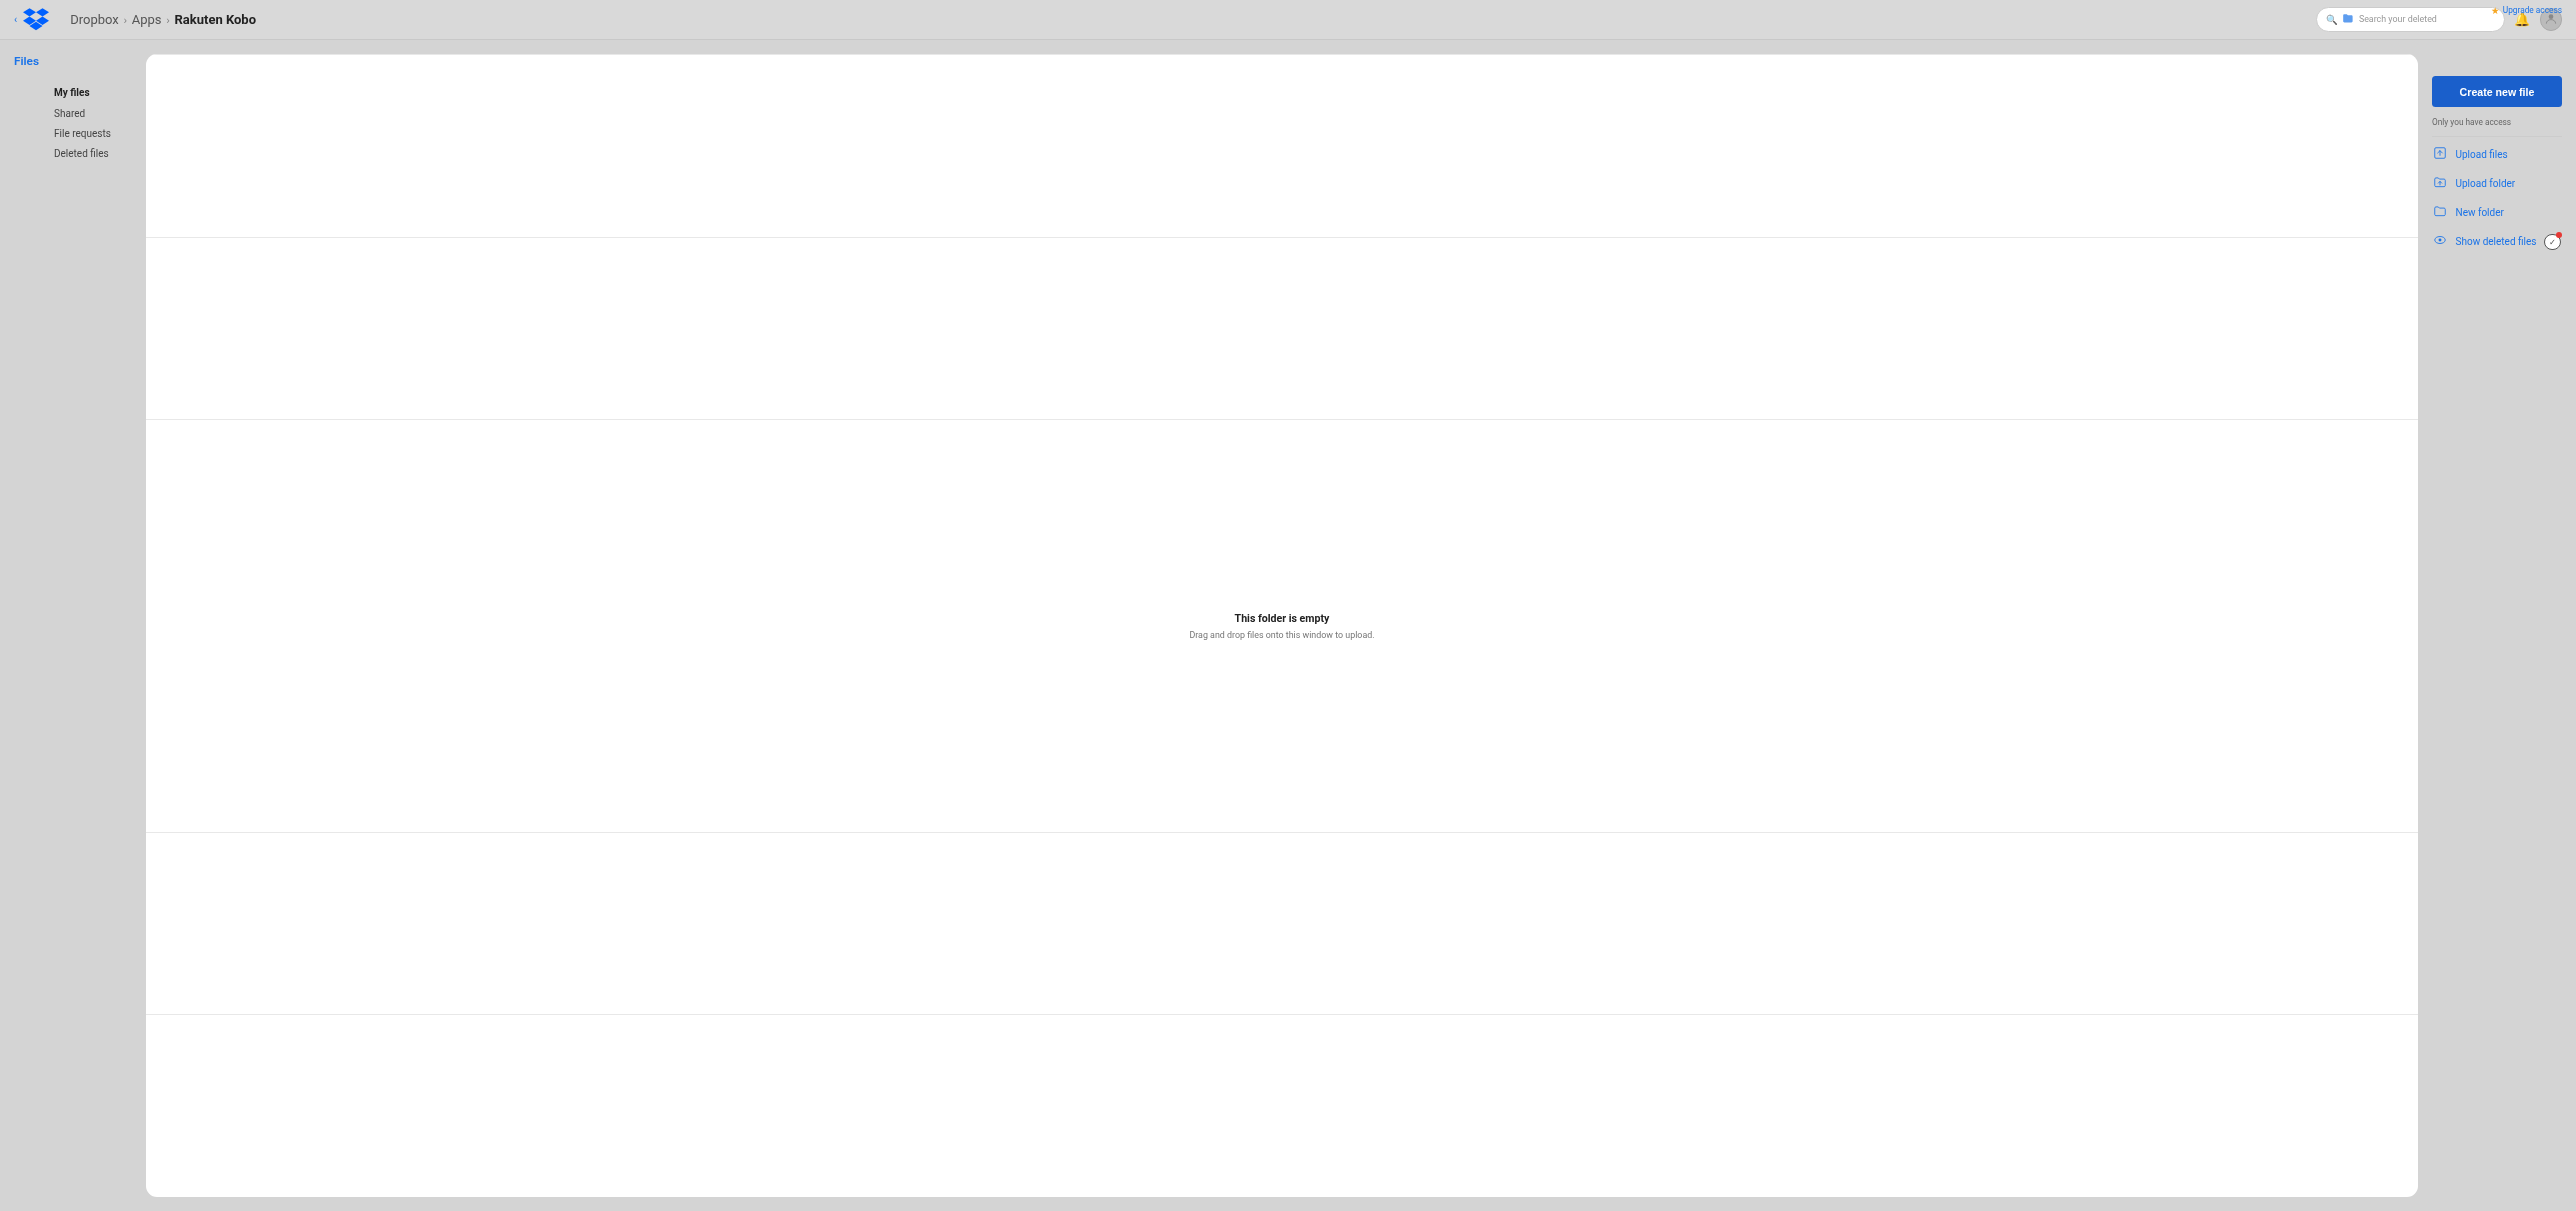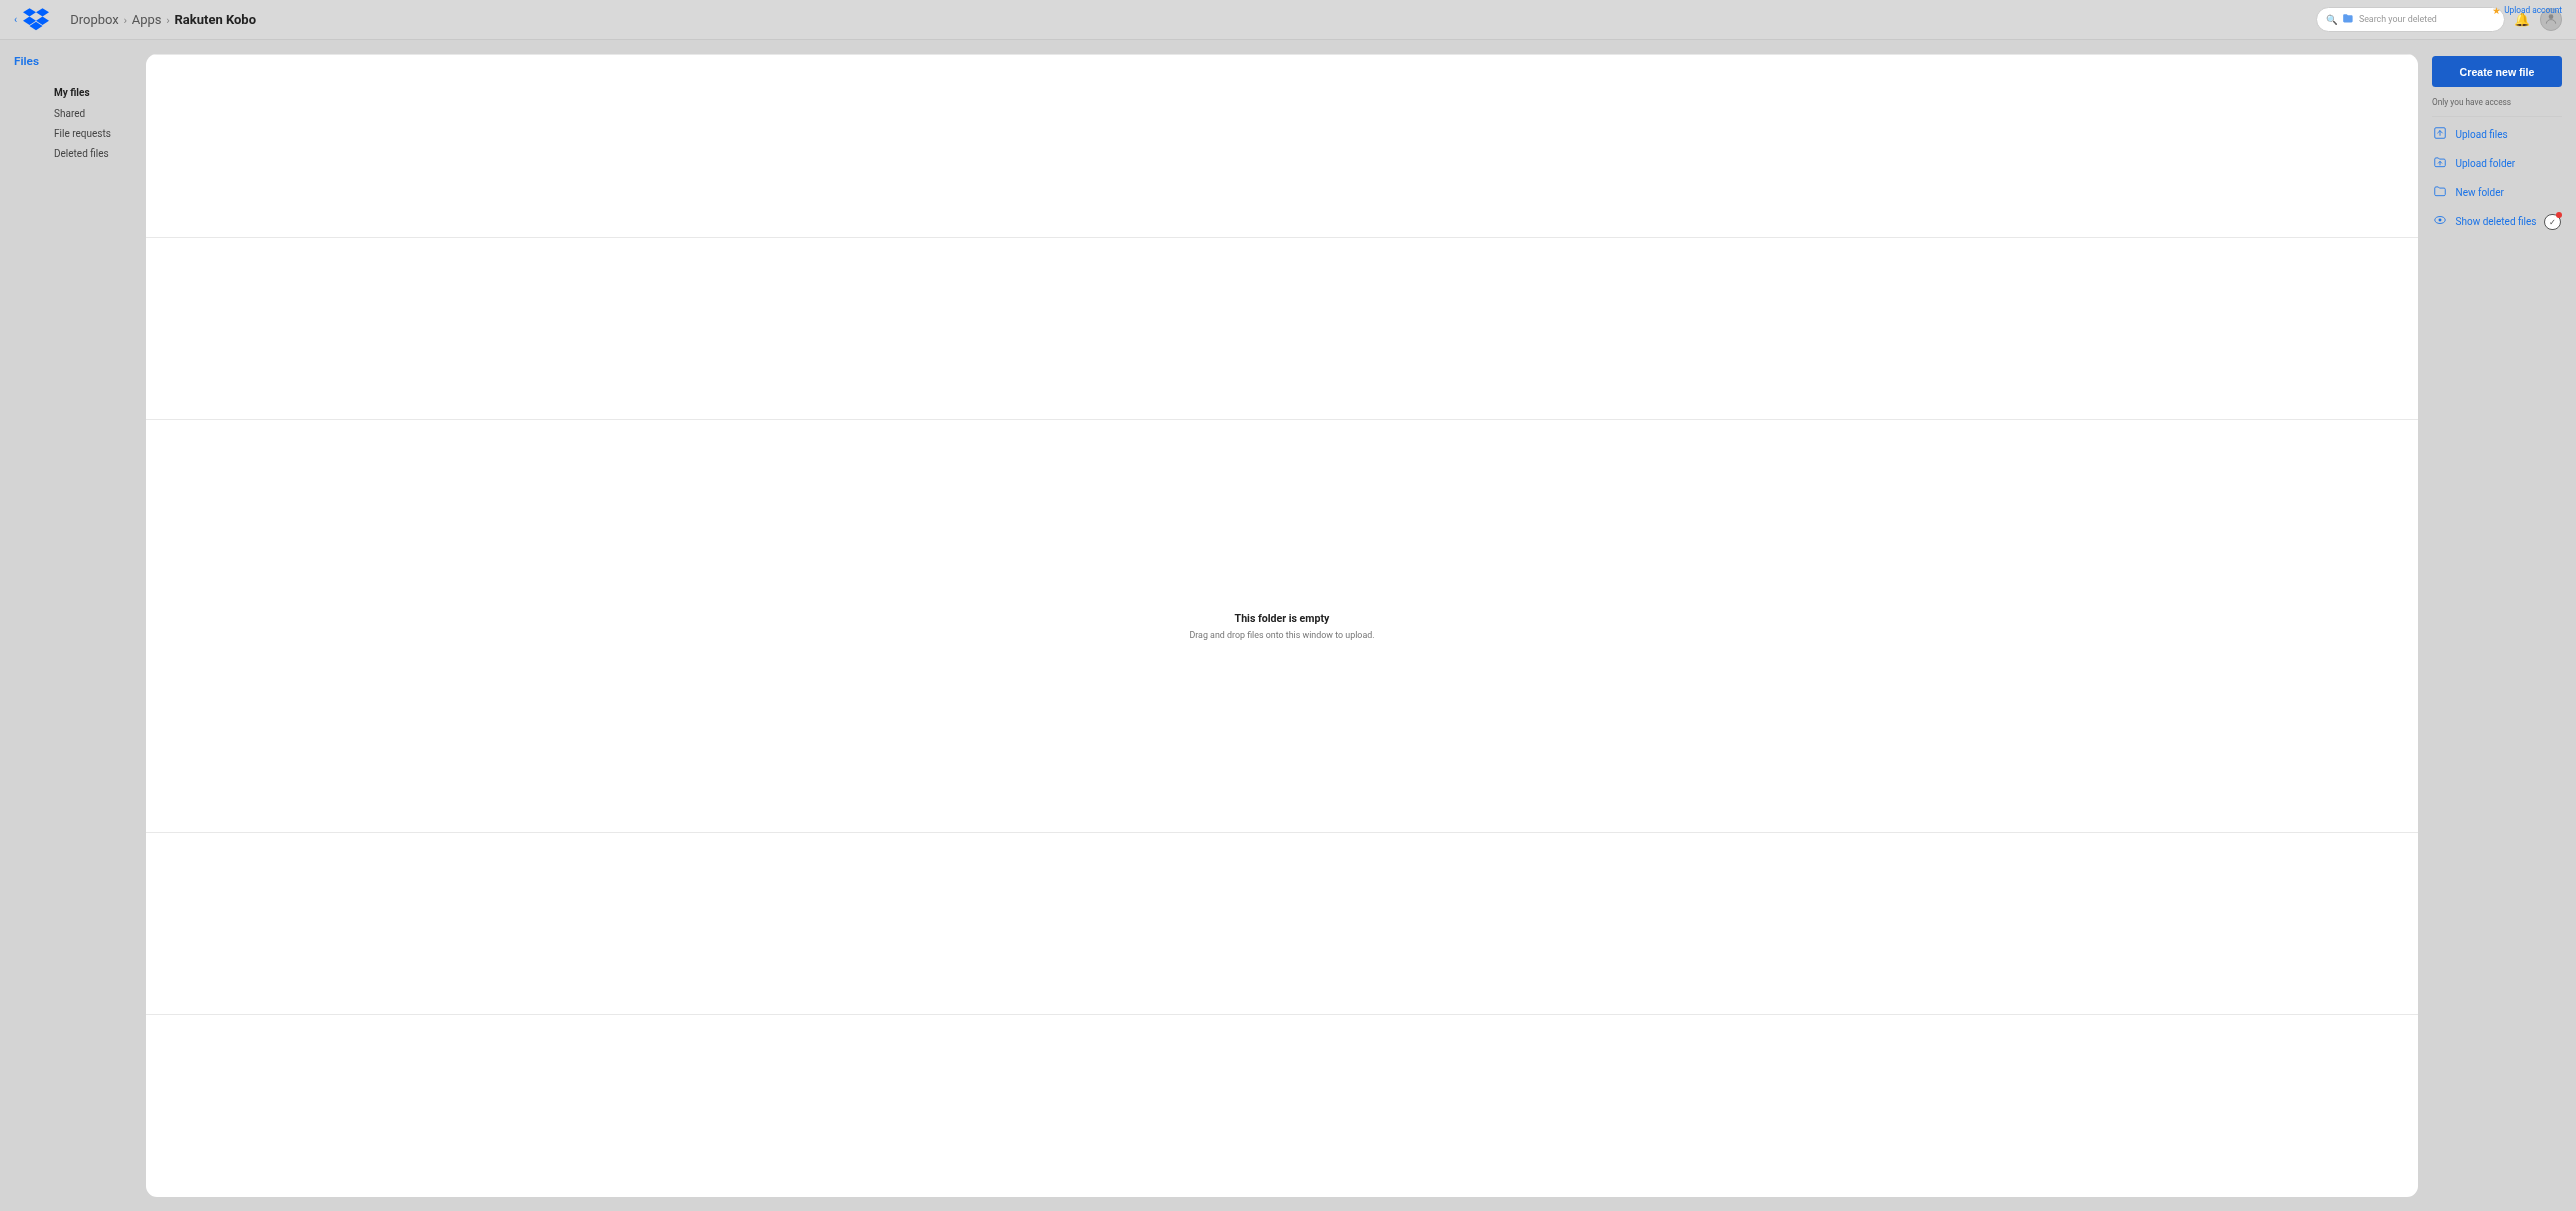--- a/index.html
+++ b/index.html
@@ -237,20 +237,21 @@
       background: #1a5fcb;
       color: white;
       border: none;
       border-radius: 3.5px;
       padding: 9.4px 14px;
       font-size: 10.6px;
       font-weight: 600;
       cursor: pointer;
       width: 100%;
       text-align: center;
+      margin-top: 20px;
     }
 
     .access-text {
       font-size: 8.3px;
       color: #666;
       text-align: left;
     }
 
     .right-divider {
       height: 0.6px;
@@ -321,21 +322,21 @@
       align-items: center;
     }
   </style>
 </head>
 <body>
 
 <div class="topbar">
 
   <div class="topbar-upgrade">
     <span class="star-icon">★</span>
-    <span>Upload account</span>
+    <span>Upgrade access</span>
   </div>
 
   <div class="logo-container">
     <span class="back-arrow">‹</span>
 
     <svg class="dropbox-logo" viewBox="0 0 40 34" fill="none" xmlns="http://www.w3.org/2000/svg">
       <path d="M10 0L20 6.5L10 13L0 6.5L10 0Z" fill="#0061FF"></path>
       <path d="M30 0L40 6.5L30 13L20 6.5L30 0Z" fill="#0061FF"></path>
       <path d="M0 19.5L10 13L20 19.5L10 26L0 19.5Z" fill="#0061FF"></path>
       <path d="M20 19.5L30 13L40 19.5L30 26L20 19.5Z" fill="#0061FF"></path>

